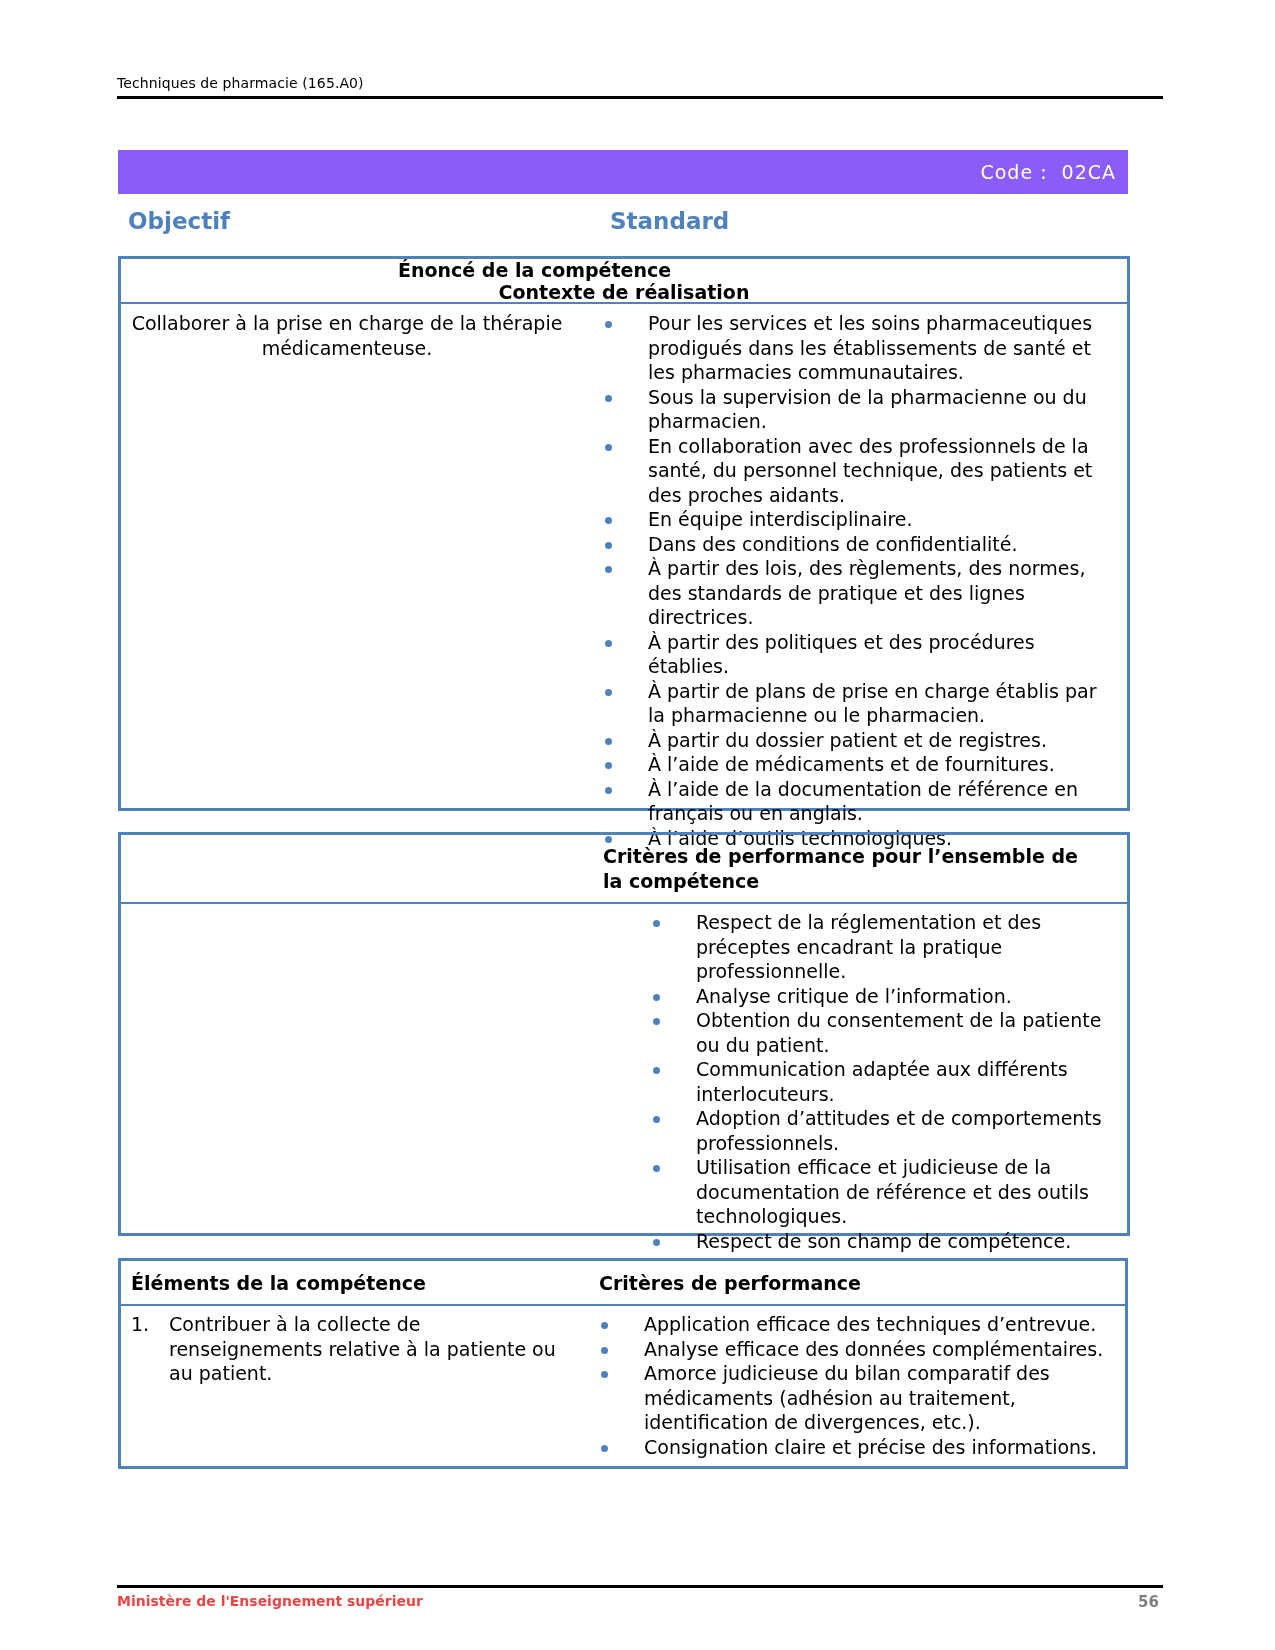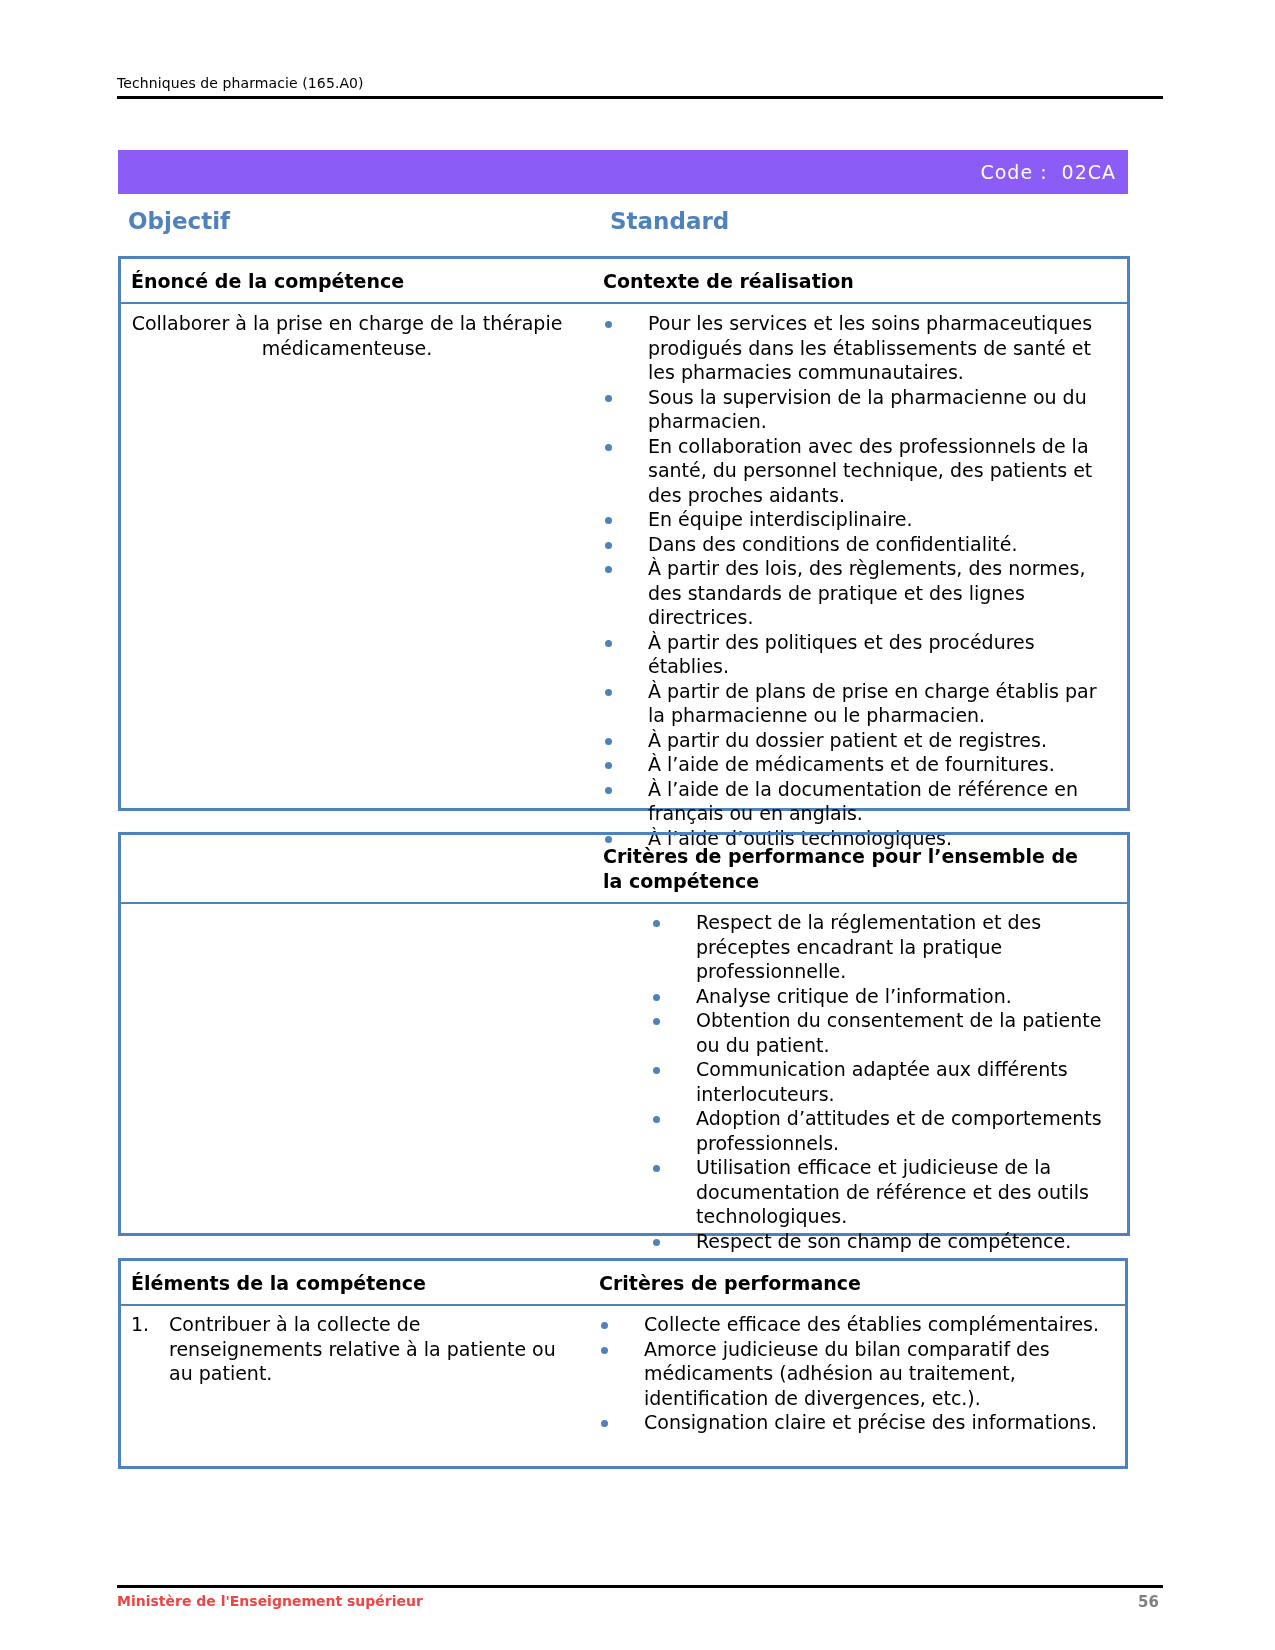--- a/index.html
+++ b/index.html
@@ -34,21 +34,21 @@
 <div class="code-bar">
   <div class="code">
     <span>Code :</span><span class="val">02CA</span>
   </div>
 </div>
 
 <div class="h-obj">Objectif</div>
 <div class="h-std">Standard</div>
 
 <div class="tbl" style="top:256px;height:549px;">
-  <div class="row head" style="height:43px;align-items:center;">
+  <div class="row head" style="height:43px;align-items:center;flex-direction:column;">
     <div class="cl th">Énoncé de la compétence</div>
     <div class="cr th">Contexte de réalisation</div>
   </div>
   <div class="row" style="padding-top:7px;">
     <div class="cl td" style="padding-right:30px;text-align:center;">Collaborer à la prise en charge de la thérapie médicamenteuse.</div>
     <div class="cr">
       <ul class="bl" id="ctx-list">
           <li><span class="dot"></span><span>Pour les services et les soins pharmaceutiques prodigués dans les établissements de santé et les pharmacies communautaires.</span></li>
           <li><span class="dot"></span><span>Sous la supervision de la pharmacienne ou du pharmacien.</span></li>
           <li><span class="dot"></span><span>En collaboration avec des professionnels de la santé, du personnel technique, des patients et des proches aidants.</span></li>
@@ -92,21 +92,22 @@
     <div class="cl th">Éléments de la compétence</div>
     <div class="cr th" style="padding-left:6px;">Critères de performance</div>
   </div>
   <div class="row" style="padding-top:6px;">
     <div class="cl td" style="display:flex;padding-right:20px;">
       <span style="width:38px;flex:none;">1.</span>
       <span>Contribuer à la collecte de renseignements relative à la patiente ou au patient.</span>
     </div>
     <div class="cr" style="padding-left:6px;">
       <ul class="bl" id="el-list">
-          <li><span class="dot"></span><span>Collecte efficace des établies complémentaires.</span></li>
+          <li><span class="dot"></span><span>Application efficace des techniques d’entrevue.</span></li>
+          <li><span class="dot"></span><span>Analyse efficace des données complémentaires.</span></li>
           <li><span class="dot"></span><span>Amorce judicieuse du bilan comparatif des médicaments (adhésion au traitement, identification de divergences, etc.).</span></li>
           <li><span class="dot"></span><span>Consignation claire et précise des informations.</span></li>
         </ul>
     </div>
   </div>
 </div>
 
 <div class="ftr-rule"></div>
 <div class="ftr-text">Ministère de l'Enseignement supérieur</div>
 <div class="ftr-page">56</div>

